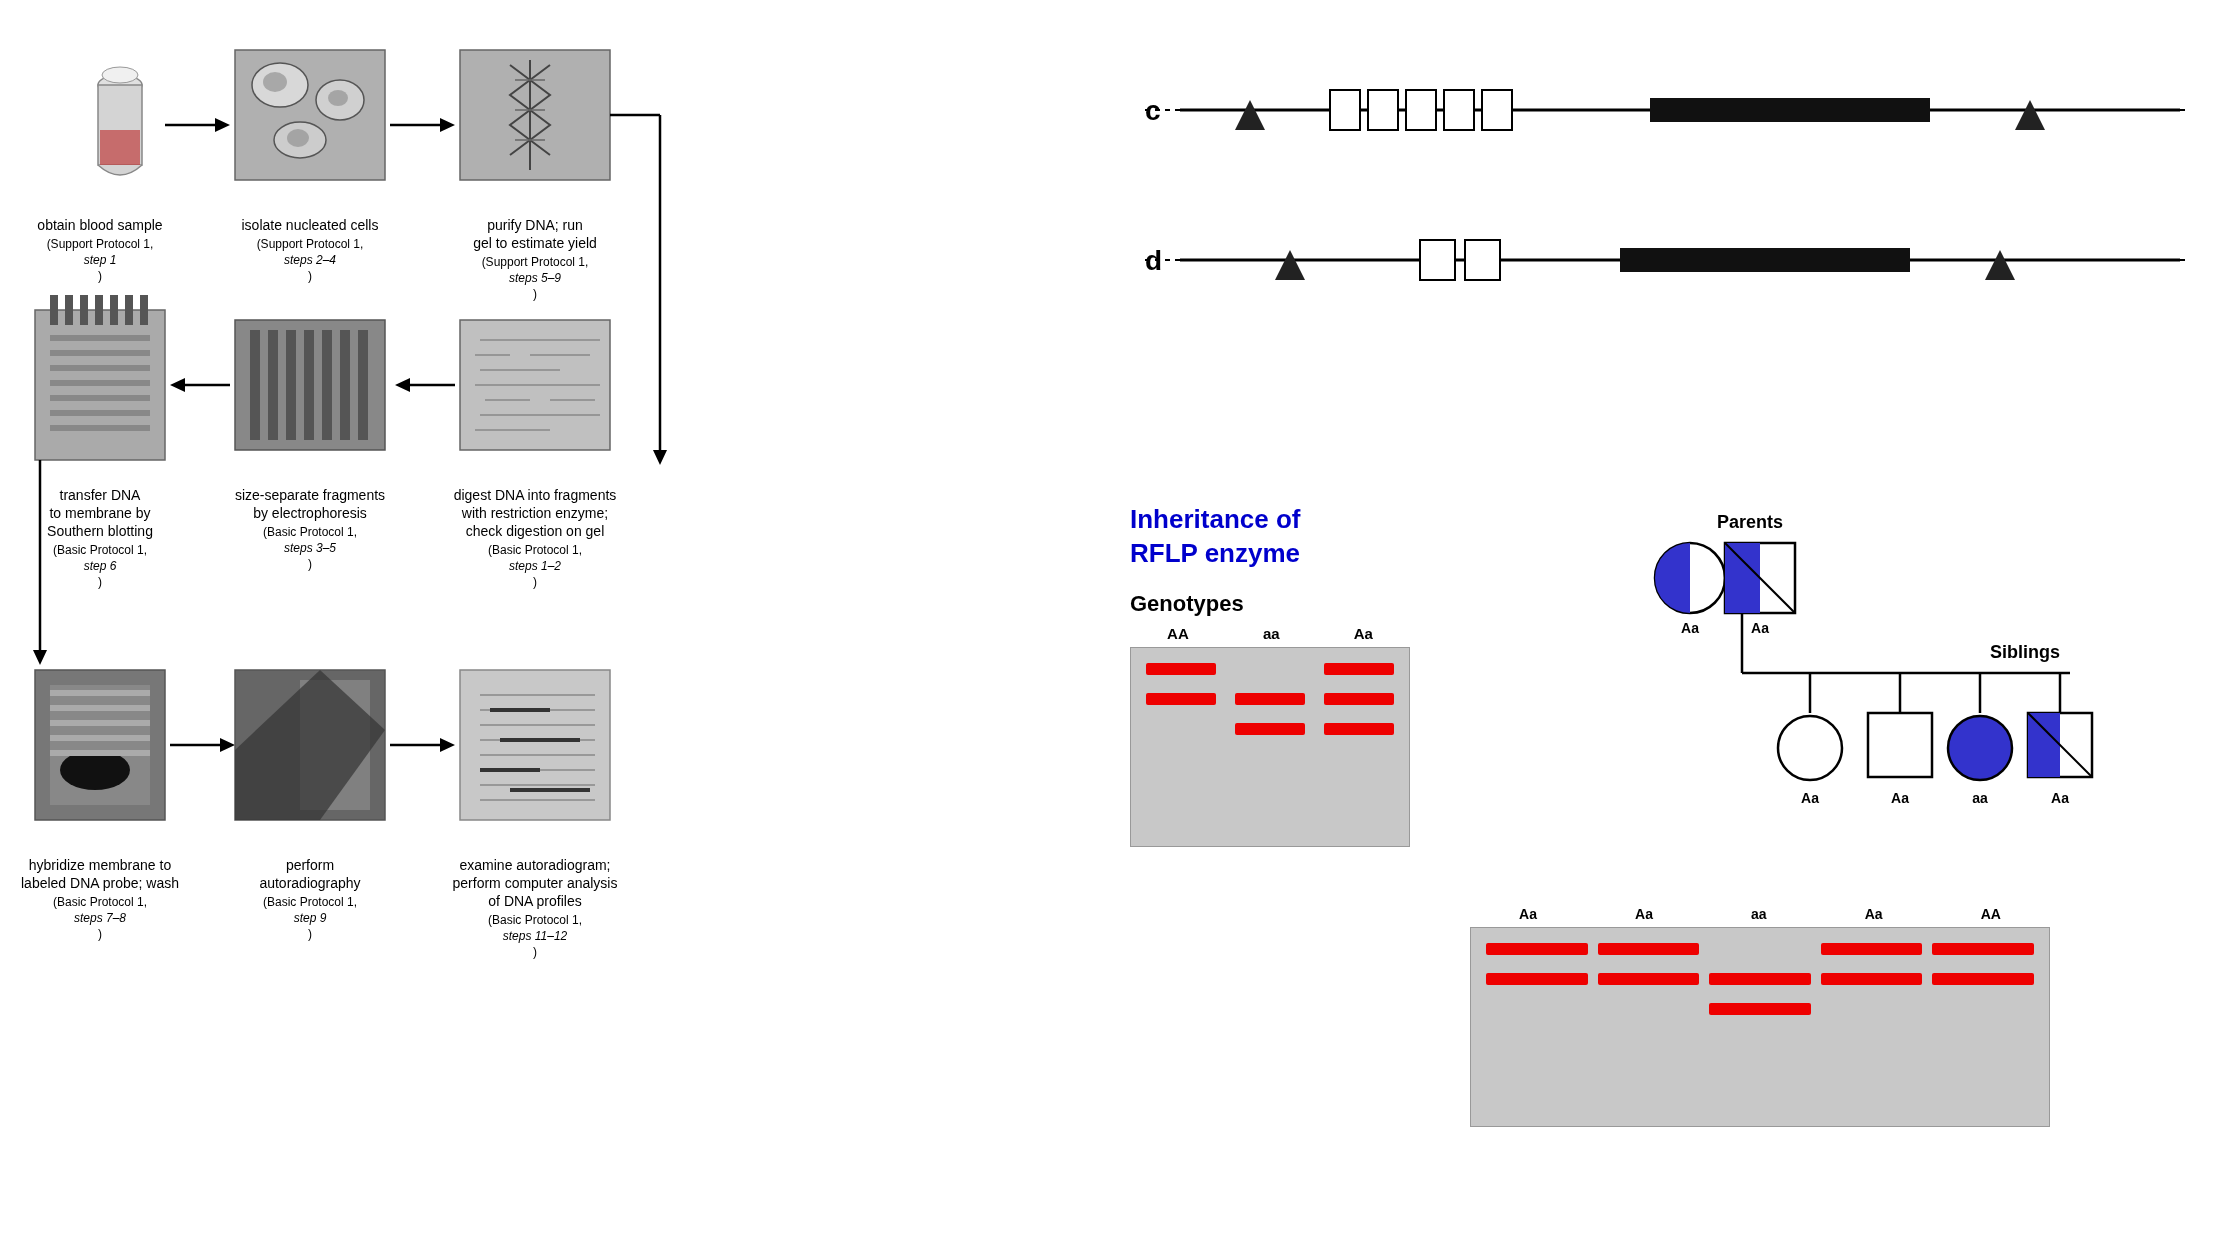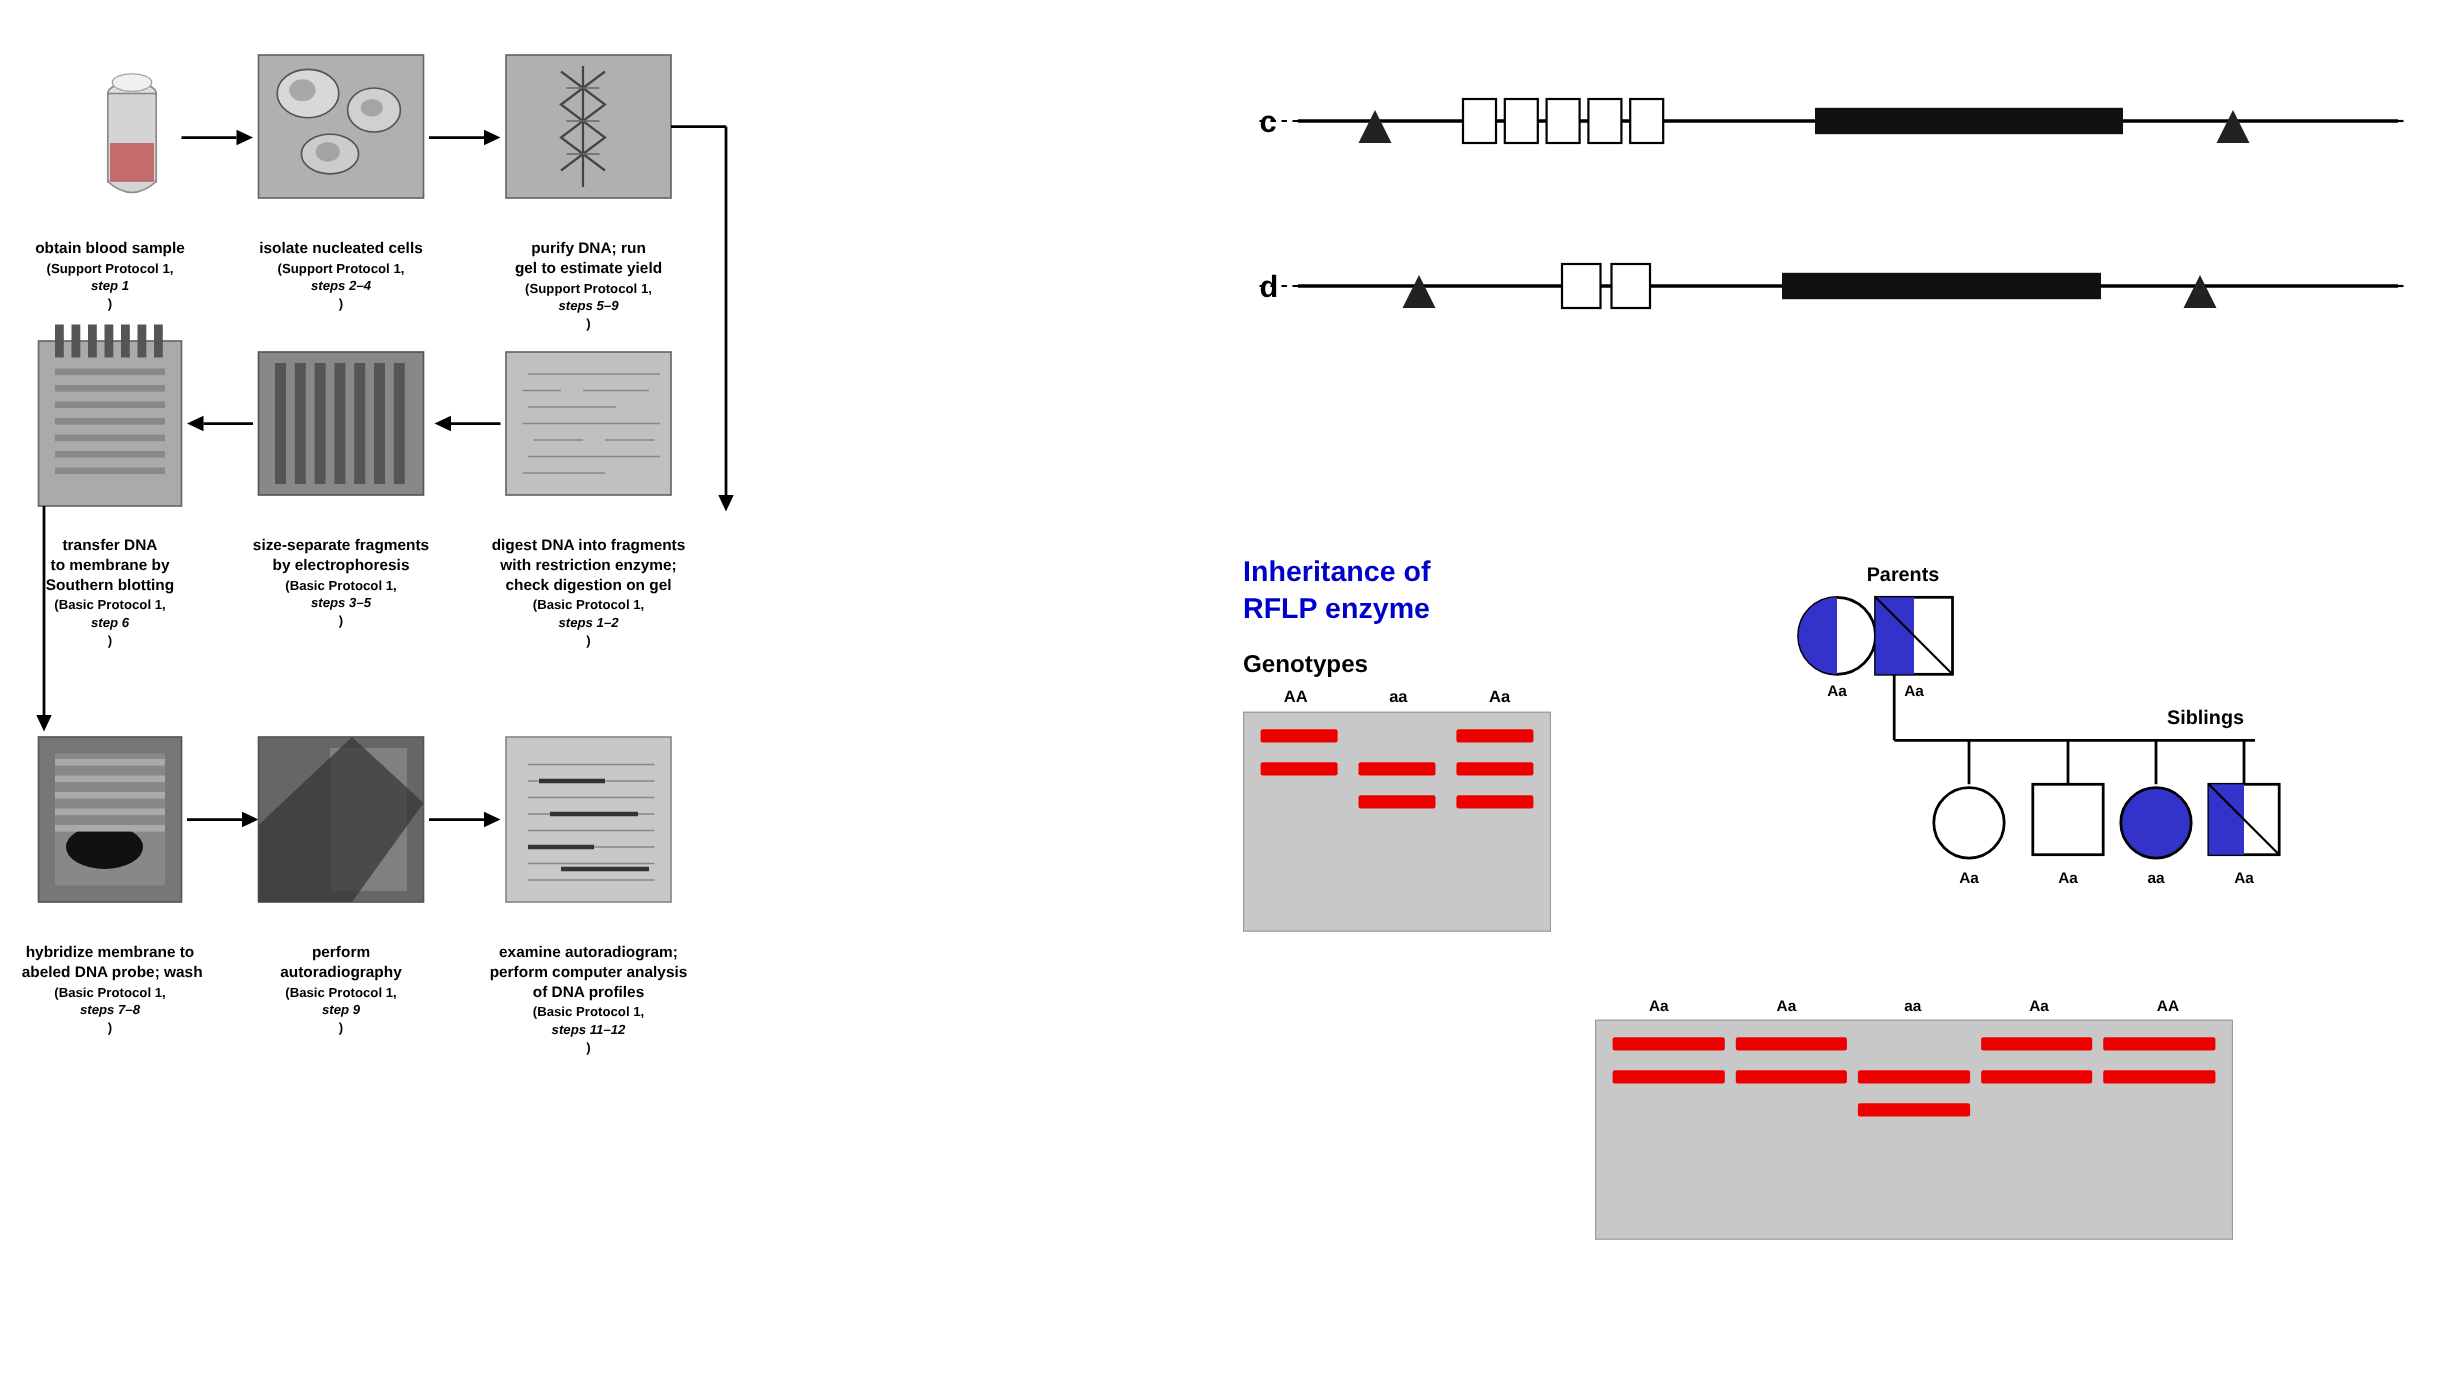--- a/index.html
+++ b/index.html
@@ -17,21 +17,20 @@
       width: 2240px;
       height: 1260px;
       position: relative;
     }
     
     .left-panel {
       width: 1100px;
       height: 896px;
       position: relative;
       padding: 30px 20px;
-      font-weight: bold;
     }
     
     .right-panel {
       width: 1140px;
       height: 1260px;
       position: relative;
       padding: 20px 30px;
     }
 
     .inheritance-title {
@@ -270,21 +269,21 @@
       <polygon points="870,210 885,240 855,240" fill="#222"></polygon>
 
       <rect x="290" y="200" width="35" height="40" fill="white" stroke="#000" stroke-width="2"></rect>
       <rect x="335" y="200" width="35" height="40" fill="white" stroke="#000" stroke-width="2"></rect>
 
       <rect x="490" y="208" width="290" height="24" fill="#111"></rect>
 
     </svg>
 
     
-    <div style="display:flex; gap:40px; margin-top:10px;">
+    <div style="display:flex; gap:60px; margin-top:10px;">
 
       <div style="min-width:280px;">
         <div class="inheritance-title">
           <div>Inheritance of</div>
           <div>RFLP enzyme</div>
         </div>
 
         <div style="margin-top:20px;">
           <div style="font-size:22px; font-weight:bold; margin-bottom:8px;">Genotypes</div>
           <div style="display:flex; justify-content:space-around; width:280px; margin-bottom:5px;">

